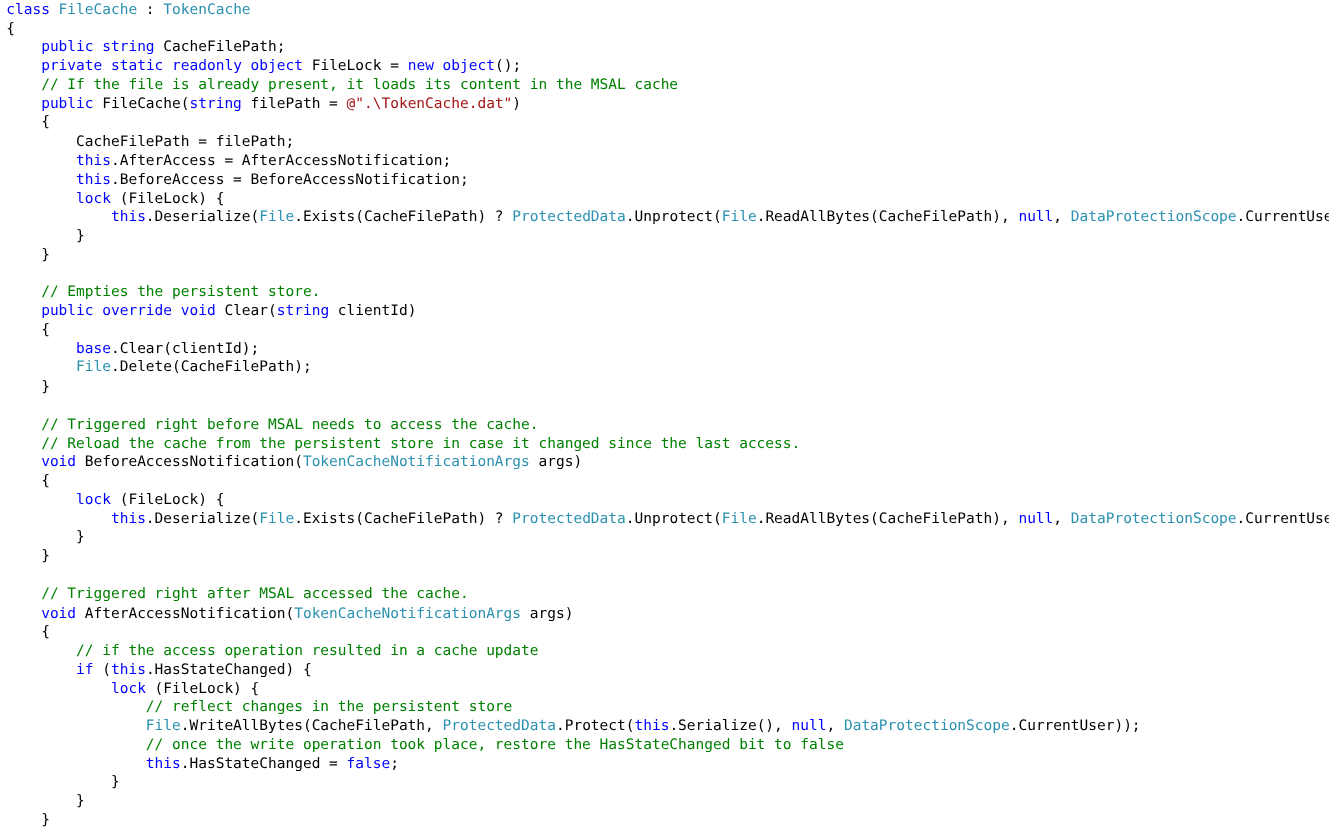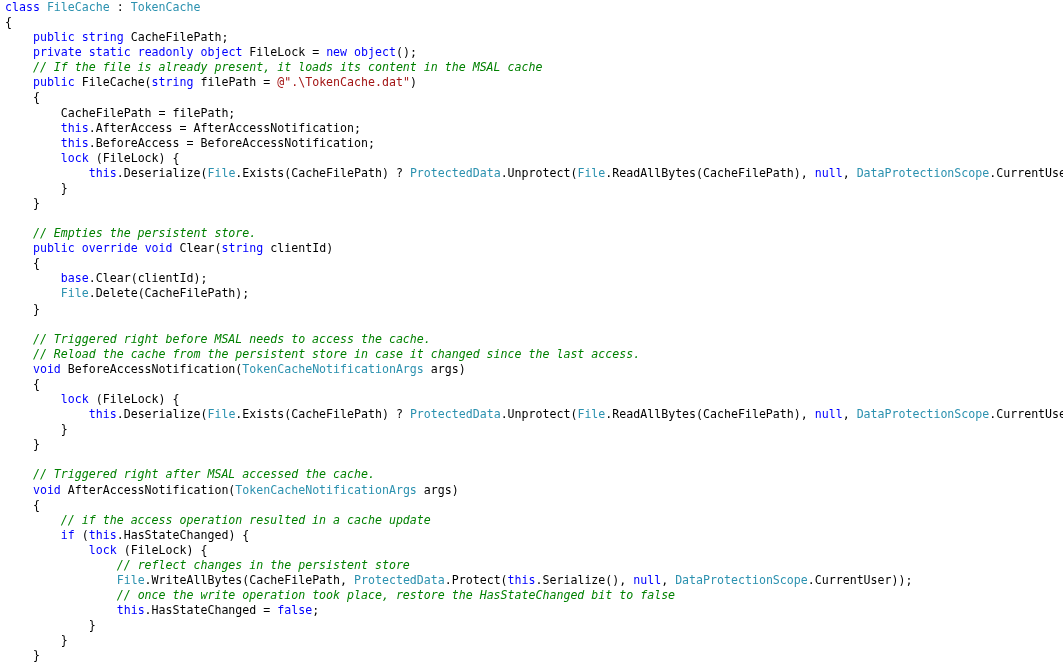--- a/index.html
+++ b/index.html
@@ -33,21 +33,21 @@
   }
   .code-line {
     height: 15.08px;
     white-space: pre;
     color: #000000;
   }
   
   .t-plain   { color: #000000; }
   .t-keyword { color: #0000ff; }
   .t-type    { color: #2b91af; }
-  .t-comment { color: #008000; font-style: italic; }
+  .t-comment { color: #008000; }
   .t-string  { color: #a31515; }
 </style>
 </head>
 <body>
 
 <div id="code-view">
   <div id="code-lines"><div class="code-line"><span class="t-keyword">class</span><span class="t-plain"> </span><span class="t-type">FileCache</span><span class="t-plain"> : </span><span class="t-type">TokenCache</span></div><div class="code-line"><span class="t-plain">{</span></div><div class="code-line"><span class="t-plain">    </span><span class="t-keyword">public</span><span class="t-plain"> </span><span class="t-keyword">string</span><span class="t-plain"> CacheFilePath;</span></div><div class="code-line"><span class="t-plain">    </span><span class="t-keyword">private</span><span class="t-plain"> </span><span class="t-keyword">static</span><span class="t-plain"> </span><span class="t-keyword">readonly</span><span class="t-plain"> </span><span class="t-keyword">object</span><span class="t-plain"> FileLock = </span><span class="t-keyword">new</span><span class="t-plain"> </span><span class="t-keyword">object</span><span class="t-plain">();</span></div><div class="code-line"><span class="t-plain">    </span><span class="t-comment">// If the file is already present, it loads its content in the MSAL cache</span></div><div class="code-line"><span class="t-plain">    </span><span class="t-keyword">public</span><span class="t-plain"> FileCache(</span><span class="t-keyword">string</span><span class="t-plain"> filePath = </span><span class="t-string">@".\TokenCache.dat"</span><span class="t-plain">)</span></div><div class="code-line"><span class="t-plain">    {</span></div><div class="code-line"><span class="t-plain">        CacheFilePath = filePath;</span></div><div class="code-line"><span class="t-plain">        </span><span class="t-keyword">this</span><span class="t-plain">.AfterAccess = AfterAccessNotification;</span></div><div class="code-line"><span class="t-plain">        </span><span class="t-keyword">this</span><span class="t-plain">.BeforeAccess = BeforeAccessNotification;</span></div><div class="code-line"><span class="t-plain">        </span><span class="t-keyword">lock</span><span class="t-plain"> (FileLock) {</span></div><div class="code-line"><span class="t-plain">            </span><span class="t-keyword">this</span><span class="t-plain">.Deserialize(</span><span class="t-type">File</span><span class="t-plain">.Exists(CacheFilePath) ? </span><span class="t-type">ProtectedData</span><span class="t-plain">.Unprotect(</span><span class="t-type">File</span><span class="t-plain">.ReadAllBytes(CacheFilePath), </span><span class="t-keyword">null</span><span class="t-plain">, </span><span class="t-type">DataProtectionScope</span><span class="t-plain">.CurrentUser) : </span></div><div class="code-line"><span class="t-plain">        }</span></div><div class="code-line"><span class="t-plain">    }</span></div><div class="code-line">&nbsp;</div><div class="code-line"><span class="t-plain">    </span><span class="t-comment">// Empties the persistent store.</span></div><div class="code-line"><span class="t-plain">    </span><span class="t-keyword">public</span><span class="t-plain"> </span><span class="t-keyword">override</span><span class="t-plain"> </span><span class="t-keyword">void</span><span class="t-plain"> Clear(</span><span class="t-keyword">string</span><span class="t-plain"> clientId)</span></div><div class="code-line"><span class="t-plain">    {</span></div><div class="code-line"><span class="t-plain">        </span><span class="t-keyword">base</span><span class="t-plain">.Clear(clientId);</span></div><div class="code-line"><span class="t-plain">        </span><span class="t-type">File</span><span class="t-plain">.Delete(CacheFilePath);</span></div><div class="code-line"><span class="t-plain">    }</span></div><div class="code-line">&nbsp;</div><div class="code-line"><span class="t-plain">    </span><span class="t-comment">// Triggered right before MSAL needs to access the cache.</span></div><div class="code-line"><span class="t-plain">    </span><span class="t-comment">// Reload the cache from the persistent store in case it changed since the last access.</span></div><div class="code-line"><span class="t-plain">    </span><span class="t-keyword">void</span><span class="t-plain"> BeforeAccessNotification(</span><span class="t-type">TokenCacheNotificationArgs</span><span class="t-plain"> args)</span></div><div class="code-line"><span class="t-plain">    {</span></div><div class="code-line"><span class="t-plain">        </span><span class="t-keyword">lock</span><span class="t-plain"> (FileLock) {</span></div><div class="code-line"><span class="t-plain">            </span><span class="t-keyword">this</span><span class="t-plain">.Deserialize(</span><span class="t-type">File</span><span class="t-plain">.Exists(CacheFilePath) ? </span><span class="t-type">ProtectedData</span><span class="t-plain">.Unprotect(</span><span class="t-type">File</span><span class="t-plain">.ReadAllBytes(CacheFilePath), </span><span class="t-keyword">null</span><span class="t-plain">, </span><span class="t-type">DataProtectionScope</span><span class="t-plain">.CurrentUser) : </span></div><div class="code-line"><span class="t-plain">        }</span></div><div class="code-line"><span class="t-plain">    }</span></div><div class="code-line">&nbsp;</div><div class="code-line"><span class="t-plain">    </span><span class="t-comment">// Triggered right after MSAL accessed the cache.</span></div><div class="code-line"><span class="t-plain">    </span><span class="t-keyword">void</span><span class="t-plain"> AfterAccessNotification(</span><span class="t-type">TokenCacheNotificationArgs</span><span class="t-plain"> args)</span></div><div class="code-line"><span class="t-plain">    {</span></div><div class="code-line"><span class="t-plain">        </span><span class="t-comment">// if the access operation resulted in a cache update</span></div><div class="code-line"><span class="t-plain">        </span><span class="t-keyword">if</span><span class="t-plain"> (</span><span class="t-keyword">this</span><span class="t-plain">.HasStateChanged) {</span></div><div class="code-line"><span class="t-plain">            </span><span class="t-keyword">lock</span><span class="t-plain"> (FileLock) {</span></div><div class="code-line"><span class="t-plain">                </span><span class="t-comment">// reflect changes in the persistent store</span></div><div class="code-line"><span class="t-plain">                </span><span class="t-type">File</span><span class="t-plain">.WriteAllBytes(CacheFilePath, </span><span class="t-type">ProtectedData</span><span class="t-plain">.Protect(</span><span class="t-keyword">this</span><span class="t-plain">.Serialize(), </span><span class="t-keyword">null</span><span class="t-plain">, </span><span class="t-type">DataProtectionScope</span><span class="t-plain">.CurrentUser));</span></div><div class="code-line"><span class="t-plain">                </span><span class="t-comment">// once the write operation took place, restore the HasStateChanged bit to false</span></div><div class="code-line"><span class="t-plain">                </span><span class="t-keyword">this</span><span class="t-plain">.HasStateChanged = </span><span class="t-keyword">false</span><span class="t-plain">;</span></div><div class="code-line"><span class="t-plain">            }</span></div><div class="code-line"><span class="t-plain">        }</span></div><div class="code-line"><span class="t-plain">    }</span></div></div>
 </div>
 
 </body></html>

